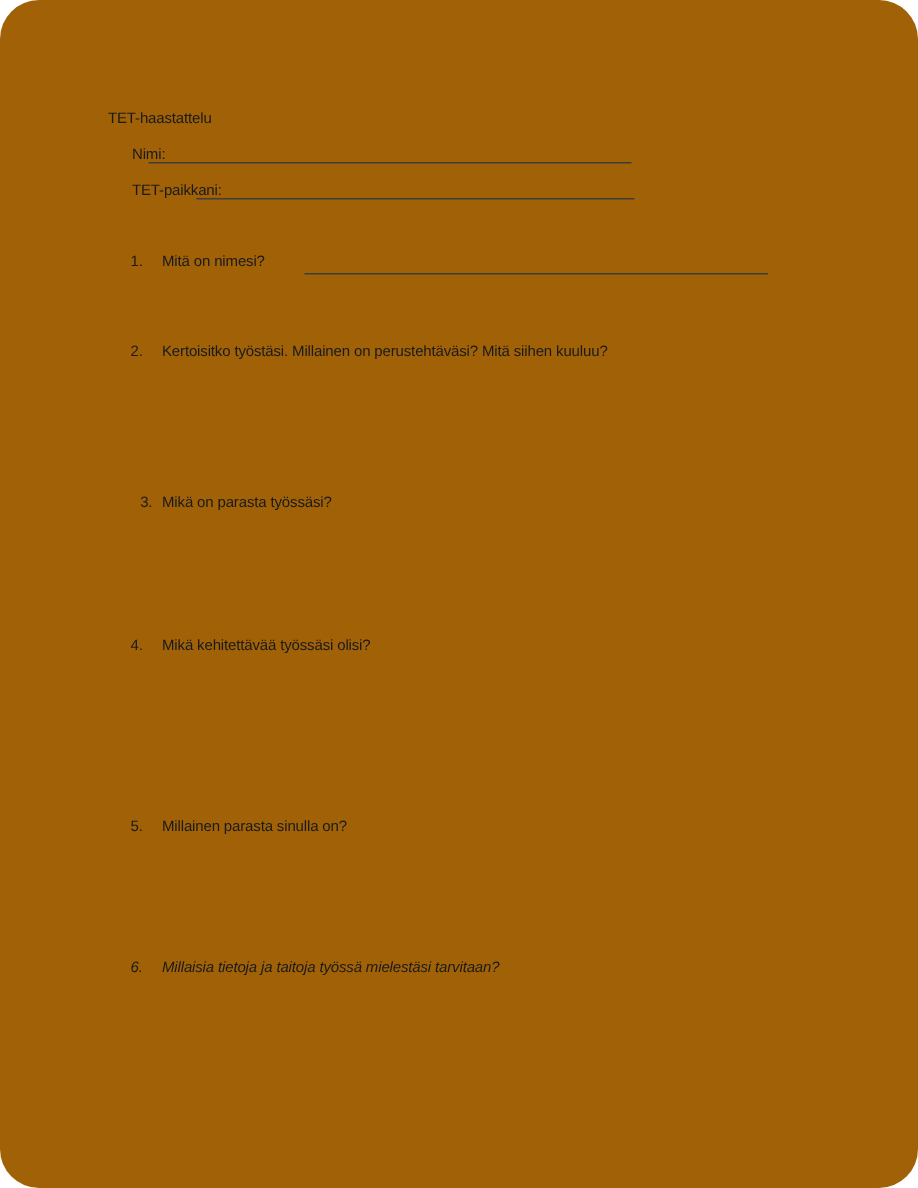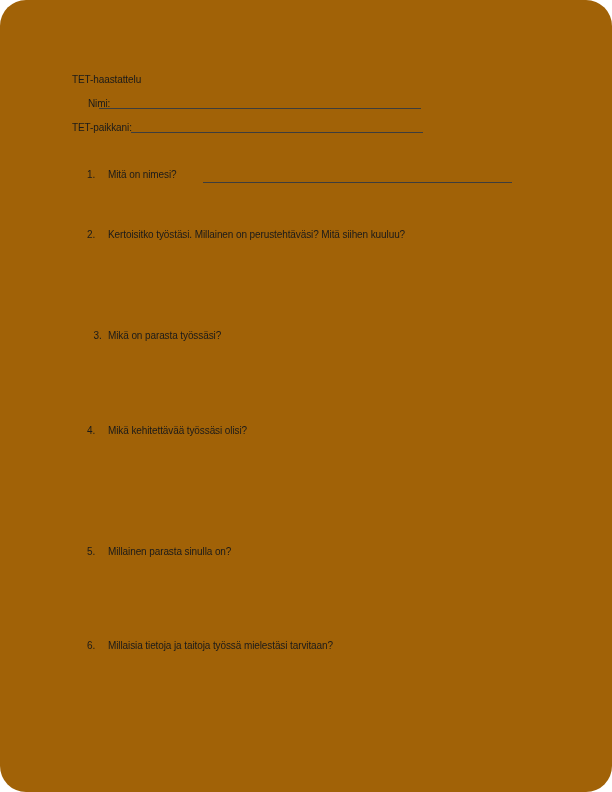--- a/index.html
+++ b/index.html
@@ -48,21 +48,21 @@
 
 <div class="page">
 
   <div class="line" style="left:72px; top:73px;">TET-haastattelu</div>
 
   <div class="field-row" style="left:88px; top:97px;">
     <span>Nimi:</span>
   </div>
   <div class="blank" style="left:99px; top:108px; width:322px;"></div>
 
-  <div class="field-row" style="left:72px; top:121px;">
+  <div class="field-row" style="left:88px; top:121px;">
     <span>TET-paikkani:</span>
   </div>
   <div class="blank" style="left:131px; top:132px; width:292px;"></div>
 
   <div class="q" style="top:168px;">
     <span class="q-num">1.</span><span>Mitä on nimesi?</span>
   </div>
   <div class="blank" style="left:203px; top:182px; width:309px;"></div>
 
   <div class="q" style="top:228px;">
@@ -74,17 +74,17 @@
   </div>
 
   <div class="q" style="top:424px;">
     <span class="q-num">4.</span><span>Mikä kehitettävää työssäsi olisi?</span>
   </div>
 
   <div class="q" style="top:545px;">
     <span class="q-num">5.</span><span>Millainen parasta sinulla on?</span>
   </div>
 
-  <div class="q" style="top:639px;">
+  <div class="q" style="top:639px;font-style:italic;">
     <span class="q-num">6.</span><span>Millaisia tietoja ja taitoja työssä mielestäsi tarvitaan?</span>
   </div>
 
 </div>
 
 </body></html>

